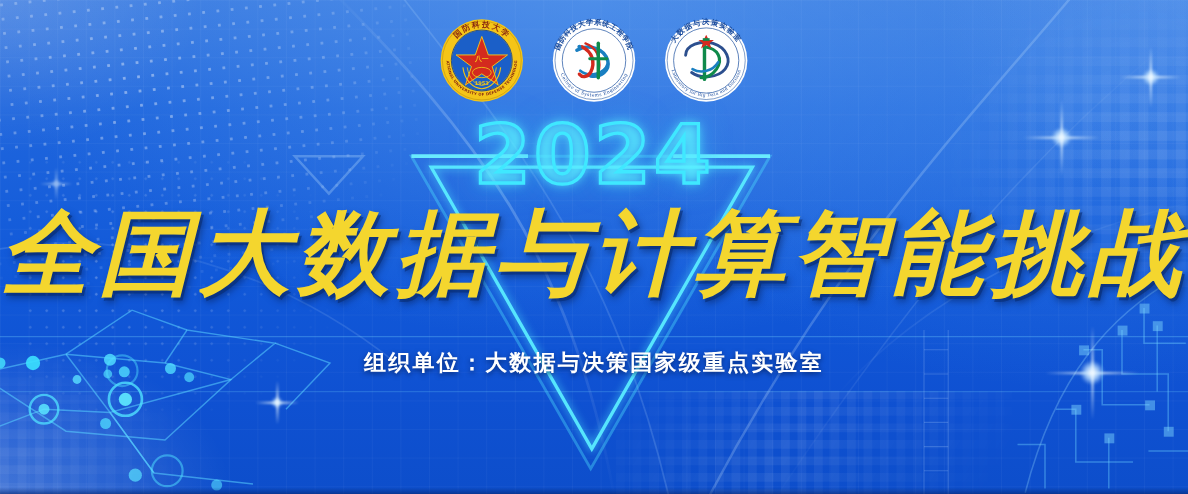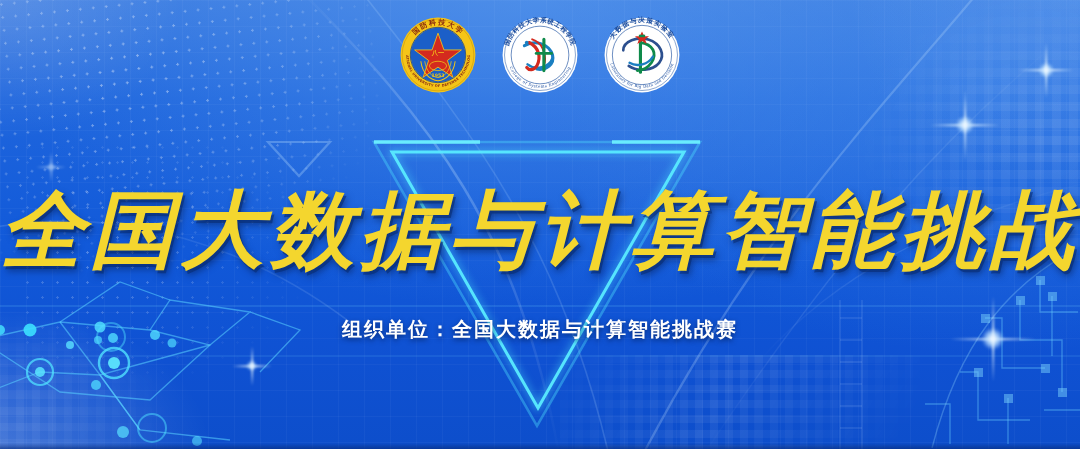--- a/index.html
+++ b/index.html
@@ -377,21 +377,22 @@
         <path d="M 26 44 C 26 32, 44 26, 58 30 C 74 35, 80 50, 72 60 C 64 70, 44 72, 33 64" fill="none" stroke="#2c4f8e" stroke-width="3.4" stroke-linecap="round"></path>
         <path d="M 48 30 L 48 72" stroke="#0f8a4a" stroke-width="4" stroke-linecap="round"></path>
         <path d="M 48 34 C 64 36, 70 48, 62 60 C 57 67, 50 70, 44 70" fill="none" stroke="#0f8a4a" stroke-width="3.6" stroke-linecap="round"></path>
         <path d="M 34 60 C 44 66, 58 62, 64 52" fill="none" stroke="#1a7fc1" stroke-width="3" stroke-linecap="round"></path>
         <polygon points="50,20 53,26 59,26 54,30 56,36 50,32 44,36 46,30 41,26 47,26" fill="#d42a1e"></polygon>
         <rect x="46" y="24" width="8" height="3.2" fill="#0f8a4a"></rect>
       </svg>
     </div>
   </div>
 
+  <div class="year">2024</div>
 
   <div class="title">全国大数据与计算智能挑战赛</div>
 
   <div class="subtitle-wrap">
-    <span class="subtitle">组织单位：全国大数据与计算智能挑战赛</span>
+    <span class="subtitle">组织单位：大数据与决策国家级重点实验室</span>
   </div>
 
   <div class="bottom-band"></div>
 </div>
 
 </body></html>

